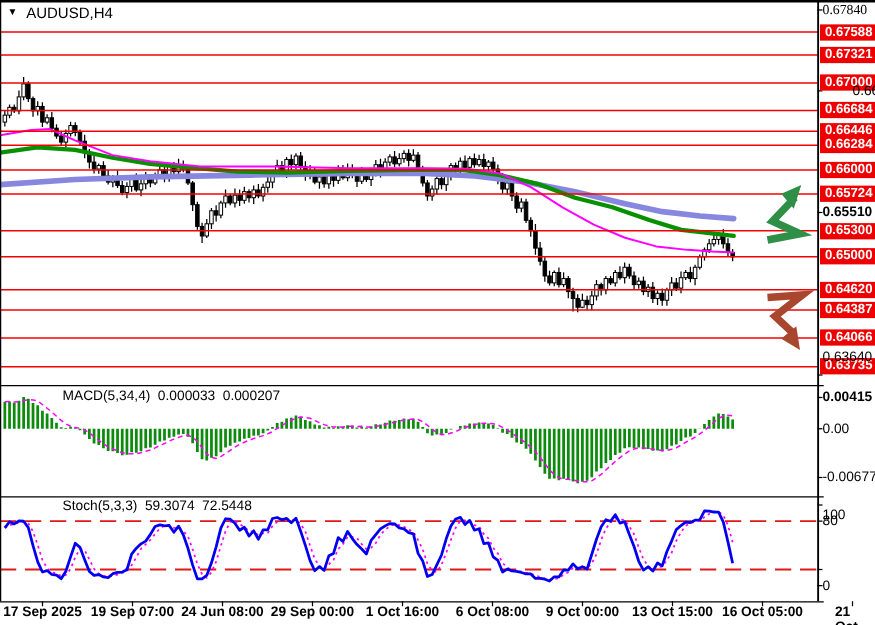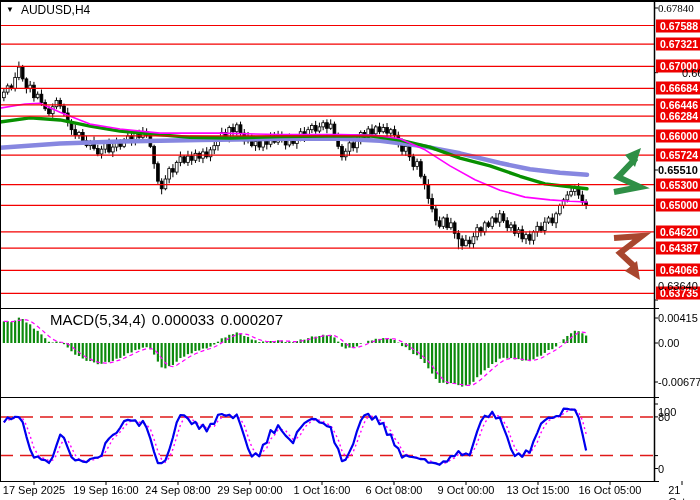--- a/index.html
+++ b/index.html
@@ -2,29 +2,29 @@
 <html><head>
 <meta charset="utf-8">
 <style>
   html,body{margin:0;padding:0;background:#fff;}
   #app{position:relative;width:700px;height:500px;background:#ffffff;overflow:hidden;
        font-family:"Liberation Sans",sans-serif;-webkit-font-smoothing:antialiased;}
   #chart-svg{position:absolute;left:0;top:0;}
   .abs{position:absolute;white-space:nowrap;}
   #symbol-row{left:6px;top:3px;font-size:12px;color:#000;display:flex;align-items:center;gap:7px;}
   #symbol-row .tri{font-size:8px;line-height:1;cursor:pointer;}
-  .ind-label{font-size:15px;color:#000;padding-left:47px;}
+  .ind-label{font-size:11px;color:#000;padding-left:47px;}
   .ind-label span{margin-right:6px;}
   #macd-label{left:3px;top:311px;}
   #stoch-label{left:3px;top:399px;}
   .px-label{position:absolute;left:658px;font-size:11px;color:#000;transform:translateY(-50%);}
   .px-badge{position:absolute;left:656px;width:46px;height:13px;background:#ee0000;color:#fff;
             font-size:10.5px;font-weight:bold;line-height:13px;text-align:center;
             transform:translateY(-50%);letter-spacing:0px;}
-  .date-label{position:absolute;top:484px;font-size:11px;color:#000;transform:translateX(-50%);}
+  .date-label{position:absolute;top:484px;font-size:11px;color:#000;transform:translateX(-50%);font-weight:bold;}
   .arrow-svg{position:absolute;}
 </style>
 </head>
 <body>
 
 <div id="app">
   <svg id="chart-svg" width="700" height="500">
       <defs>
         <clipPath id="clip-main">
           <rect x="0" y="2" width="654" height="306"></rect>
@@ -569,20 +569,23 @@
 
   <div id="symbol-row" class="abs">
     <span class="tri">▼</span>
     <span>AUDUSD,H4</span>
   </div>
 
   <div id="macd-label" class="abs ind-label">
     <span>MACD(5,34,4)</span><span>0.000033</span><span>0.000207</span>
   </div>
 
+  <div id="stoch-label" class="abs ind-label">
+    <span>Stoch(5,3,3)</span><span>59.3074</span><span>72.5448</span>
+  </div>
 
   <svg class="arrow-svg" style="left:606px;top:146px" width="46" height="50" viewBox="0 0 44 50">
     <polyline class="shaft" points="7,46 33,41 11,31 29,12" fill="none" stroke-width="6" stroke="#2f8f46"></polyline>
     <path class="head" d="M34,2 L18,9 L28,21 Z" fill="#2f8f46"></path>
   </svg>
   <svg class="arrow-svg" style="left:608px;top:232px" width="46" height="50" viewBox="0 0 44 50">
     <polyline class="shaft" points="5,6 33,4 11,21 26,35" fill="none" stroke-width="6" stroke="#a8462e"></polyline>
     <path class="head" d="M31,48 L16,39 L28,29 Z" fill="#a8462e"></path>
   </svg>
 
@@ -598,30 +601,30 @@
       <div class="px-badge" style="top: 184.601px;">0.65300</div>
       <div class="px-badge" style="top: 205.46px;">0.65000</div>
       <div class="px-badge" style="top: 231.882px;">0.64620</div>
       <div class="px-badge" style="top: 248.082px;">0.64387</div>
       <div class="px-badge" style="top: 270.401px;">0.64066</div>
       <div class="px-badge" style="top: 293.416px;">0.63735</div>
       <div class="px-label" style="top: 7.9951px; font-family: Liberation Serif, serif;">0.67840</div>
       <div class="px-label" style="top: 72.658px; padding-left: 24px;">0.66910</div>
       <div class="px-label" style="top: 170px; font-weight: bold;">0.65510</div>
       <div class="px-label" style="top: 286px;">0.63640</div>
-      <div class="px-label" style="top: 318px;">0.00415</div>
+      <div class="px-label" style="top: 318px; font-weight: bold;">0.00415</div>
       <div class="px-label" style="top: 343px;">0.00</div>
       <div class="px-label" style="top: 382px;">-0.006771</div>
       <div class="px-label" style="top: 412px;">100</div>
       <div class="px-label" style="top: 416.9px;">80</div>
       <div class="px-label" style="top: 455.6px; margin-left: 46px;">20</div>
       <div class="px-label" style="top: 468.5px;">0</div>
       <div class="date-label" style="top: 484px; left: 34px; transform: translateX(-50%);">17 Sep 2025</div>
-      <div class="date-label" style="top: 484px; left: 106px; transform: translateX(-50%);">19 Sep 16:00</div>
-      <div class="date-label" style="top: 484px; left: 178px; transform: translateX(-50%);">24 Sep 08:00</div>
+      <div class="date-label" style="top: 484px; left: 106px; transform: translateX(-50%);">19 Sep 07:00</div>
+      <div class="date-label" style="top: 484px; left: 178px; transform: translateX(-50%);">24 Jun 08:00</div>
       <div class="date-label" style="top: 484px; left: 250px; transform: translateX(-50%);">29 Sep 00:00</div>
       <div class="date-label" style="top: 484px; left: 322px; transform: translateX(-50%);">1 Oct 16:00</div>
       <div class="date-label" style="top: 484px; left: 394px; transform: translateX(-50%);">6 Oct 08:00</div>
       <div class="date-label" style="top: 484px; left: 466px; transform: translateX(-50%);">9 Oct 00:00</div>
       <div class="date-label" style="top: 484px; left: 538px; transform: translateX(-50%);">13 Oct 15:00</div>
       <div class="date-label" style="top: 484px; left: 610px; transform: translateX(-50%);">16 Oct 05:00</div>
       <div class="date-label" style="top: 484px; left: 682px; transform: translateX(-50%);">21 Oct 00:00</div>
     </div>
 </div>
 

